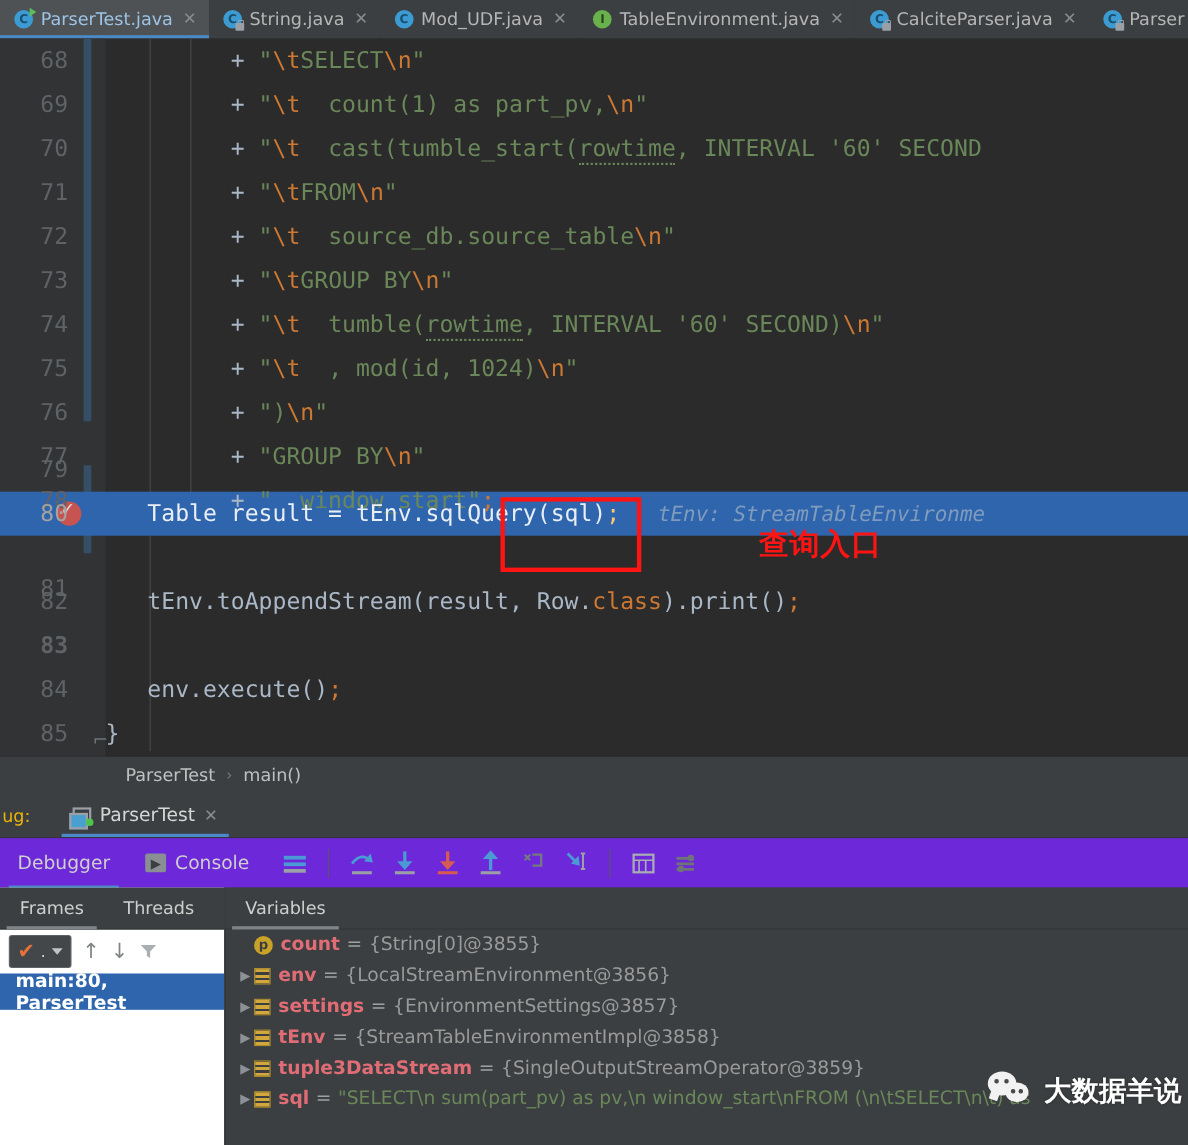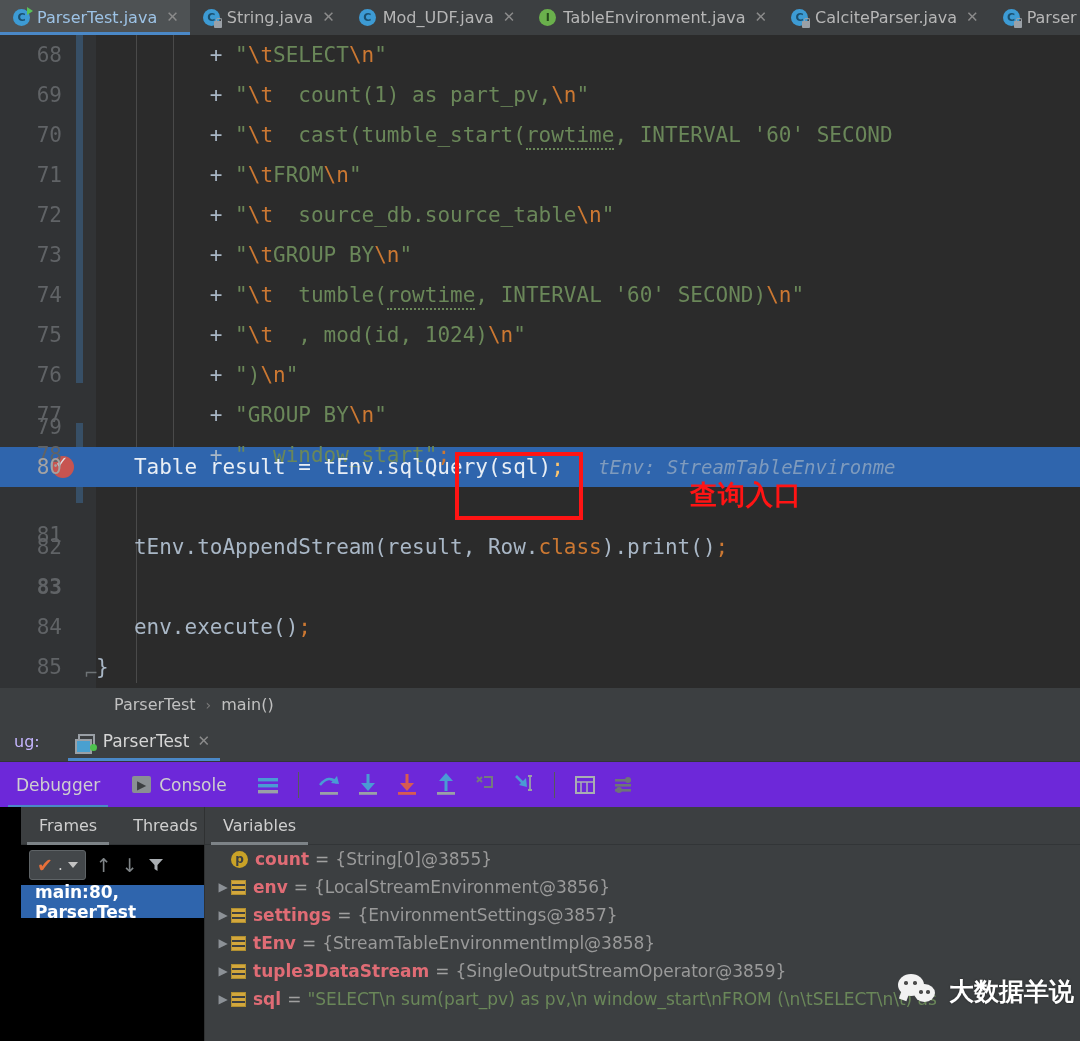--- a/index.html
+++ b/index.html
@@ -130,21 +130,21 @@
 
   
   .debugwin {
     position: absolute; top: 721px; left: 0; width: 1080px; height: 320px;
     background: #3c3f41;
   }
   .dbg-header {
     position: relative; height: 40px; background: #3c3f41;
     display: flex; align-items: center; padding-left: 0;
   }
-  .dbg-title { font-size: 16px; color: #c4b5fd; margin-left: 14px; }
+  .dbg-title { font-size: 16px; color: #eab308; margin-left: 2px; }
   .dbg-tab {
     margin-left: 28px; display: flex; align-items: center; gap: 8px;
     height: 40px; padding: 0 10px; position: relative;
     font-size: 17px; color: #d6d6d6;
   }
   .dbg-tab::after {
     content: ""; position: absolute; left: 0; right: 0; bottom: 0;
     height: 3px; background: #4a88c7;
   }
   .winicon {
@@ -180,21 +180,21 @@
     align-items: center; justify-content: center; font-weight: bold;
   }
   .tbicons { display: flex; align-items: center; gap: 5px; margin-left: 8px; }
   .tbi { width: 34px; height: 34px; position: relative; }
   .tbdiv { width: 1px; height: 26px; background: #555a5c; margin: 0 8px; }
 
   .dbg-panels {
     position: absolute; top: 86px; left: 0; width: 1080px; bottom: 0;
     display: flex;
   }
-  .leftpane { width: 204px; background: #000000; position: relative; padding-left: 21px; }
+  .leftpane { width: 204px; background: #ffffff; position: relative; }
   .rightpane {
     position: relative; flex: 1; background: #3c3f41;
     border-left: 1px solid #2f3132;
   }
   .pane-tabs {
     height: 38px; display: flex; align-items: center;
     background: #3c3f41; border-bottom: 1px solid #323537;
   }
   .pane-tab {
     height: 38px; display: flex; align-items: center; padding: 0 18px;

